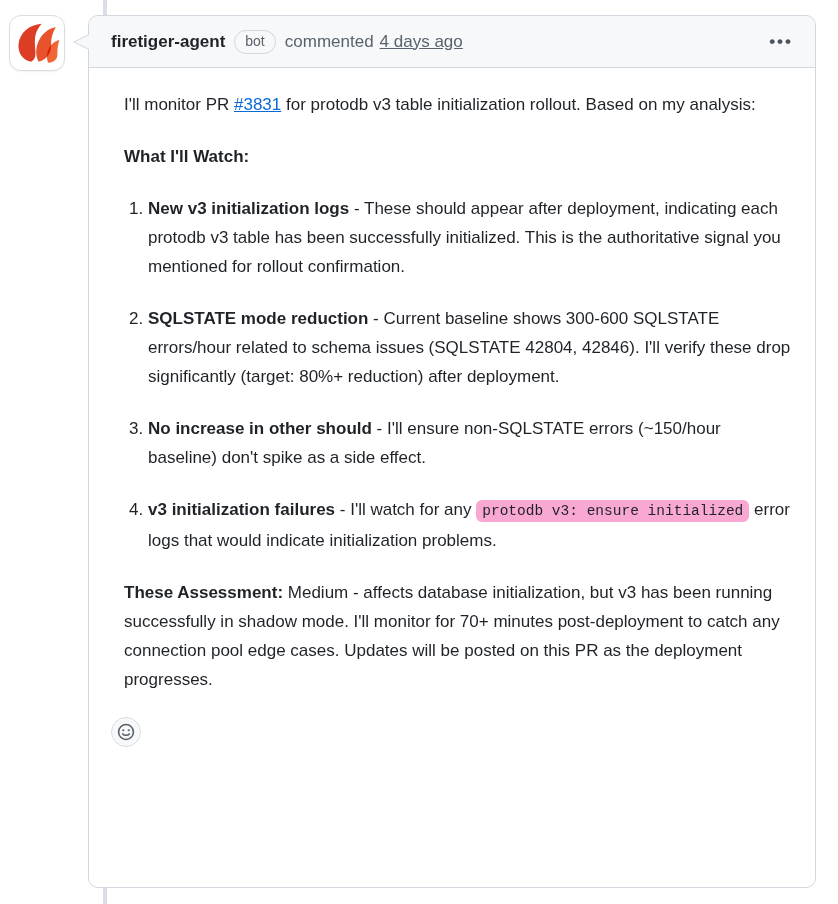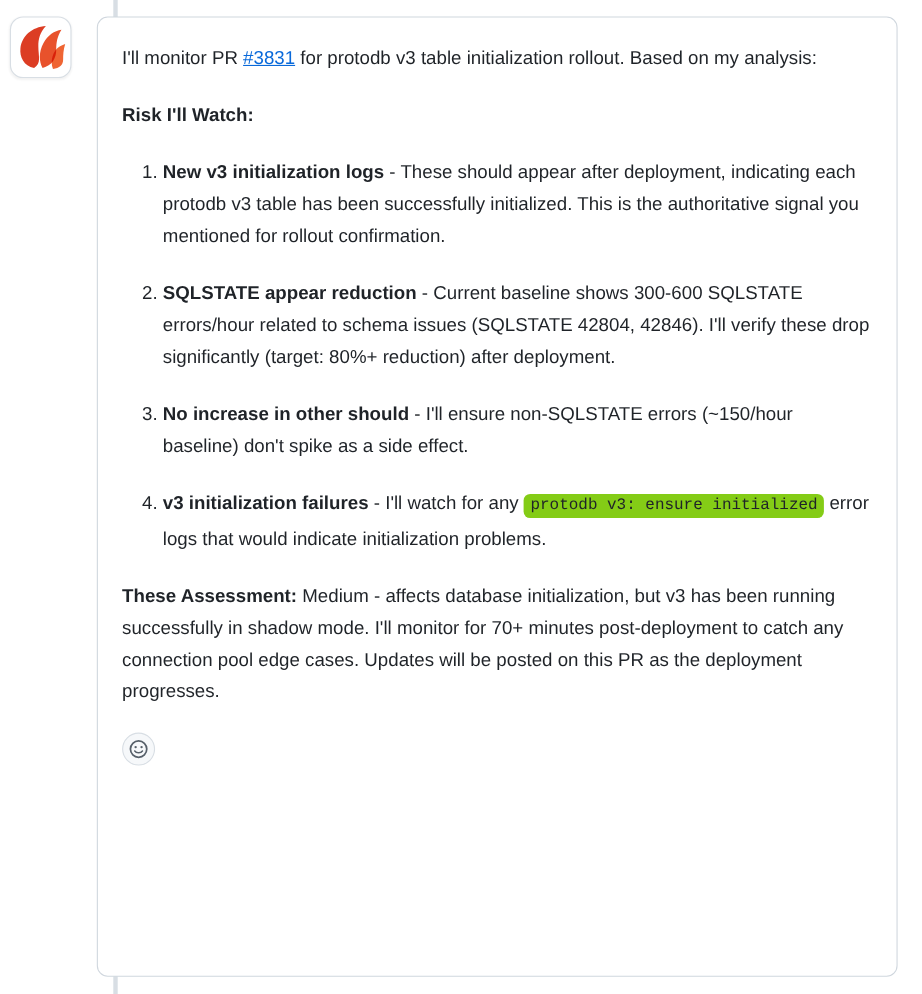--- a/index.html
+++ b/index.html
@@ -51,27 +51,27 @@
   .timestamp{color:#59636e;text-decoration:underline;}
   .kebab-button{
     margin-left:auto;background:none;border:none;cursor:pointer;padding:4px 0;
     color:#4c555f;font-size:17px;font-weight:bold;letter-spacing:2px;line-height:1;
     font-family:inherit;
   }
   .comment-body{
     padding:22px 22px 16px;font-size:17px;line-height:29px;color:#1f2328;
     box-sizing:border-box;
   }
-  .comment-body p{margin:0 0 23px;}
+  .comment-body p{margin:0 13px 23px;}
   .watch-list{margin:10px 0 23px;padding-left:37px;}
   .watch-list li{margin-bottom:23px;}
   .watch-list li:last-child{margin-bottom:0;}
   .inline-code{
     font-family:"Liberation Mono","DejaVu Sans Mono",monospace;
-    font-size:14.5px;background:#84cc16;border-radius:6px;padding:3px 6px;
+    font-size:14.5px;background:#f9a8d4;border-radius:6px;padding:3px 6px;
     color:#1f2328;
   }
   a.body-link{color:#0969da;text-decoration:underline;}
   .reaction-button{
     width:30px;height:30px;border-radius:50%;border:1px solid #d8dee4;
     background:#f6f8fa;display:flex;align-items:center;justify-content:center;
     cursor:pointer;padding:0;margin-top:2px;
   }
   .reaction-button svg{width:18px;height:18px;display:block;}
   strong{font-weight:bold;}
@@ -83,29 +83,39 @@
 
 <a class="avatar">
   <svg viewBox="0 0 56 56" aria-hidden="true">
     <path d="M21 50 C10 48 5.5 38 6.5 29 C8 16 19 6.5 33.5 5.5 C27 13 25.5 19 25.5 27 C25.5 38 29 45 21 50 Z" fill="#dc3d24"></path>
     <path d="M30 50 C25.5 42 26.5 31.5 31 23.5 C35.5 15.5 42.5 10.5 50 9.5 C45.5 17 44.5 23 44.5 30 C44.5 40 40 47 30 50 Z" fill="#e8522c" style="mix-blend-mode:multiply"></path>
     <path d="M41 51 C38.5 45 39.5 37.5 43.5 31.5 C46.5 27.5 50.5 25.5 54 24.5 C52 31 51.8 36 51.8 41 C51.8 47 48 50.2 41 51 Z" fill="#ef6533" style="mix-blend-mode:multiply"></path>
   </svg>
 </a>
 
 <div class="comment-card">
+  <div class="comment-header">
+    <span class="caret"></span>
+    <a class="author">firetiger-agent</a>
+    <span class="bot-badge">bot</span>
+    <span class="action-text">commented</span>
+    <a class="timestamp">4 days ago</a>
+    <button class="kebab-button">
+      <span>•••</span>
+    </button>
+  </div>
 
   <div class="comment-body">
     <p><span>I'll monitor PR </span><a class="body-link">#3831</a><span> for protodb v3 table initialization rollout. Based on my analysis:</span></p>
 
-    <p><strong>Risk I'll Watch:</strong></p>
+    <p><strong>What I'll Watch:</strong></p>
 
     <ol class="watch-list">
       <li><strong>New v3 initialization logs</strong><span> - These should appear after deployment, indicating each protodb v3 table has been successfully initialized. This is the authoritative signal you mentioned for rollout confirmation.</span></li>
-      <li><strong>SQLSTATE appear reduction</strong><span> - Current baseline shows 300-600 SQLSTATE errors/hour related to schema issues (SQLSTATE 42804, 42846). I'll verify these drop significantly (target: 80%+ reduction) after deployment.</span></li>
+      <li><strong>SQLSTATE mode reduction</strong><span> - Current baseline shows 300-600 SQLSTATE errors/hour related to schema issues (SQLSTATE 42804, 42846). I'll verify these drop significantly (target: 80%+ reduction) after deployment.</span></li>
       <li><strong>No increase in other should</strong><span> - I'll ensure non-SQLSTATE errors (~150/hour baseline) don't spike as a side effect.</span></li>
       <li><strong>v3 initialization failures</strong><span> - I'll watch for any </span><code class="inline-code">protodb v3: ensure initialized</code><span> error logs that would indicate initialization problems.</span></li>
     </ol>
 
     <p><strong>These Assessment:</strong><span> Medium - affects database initialization, but v3 has been running successfully in shadow mode. I'll monitor for 70+ minutes post-deployment to catch any connection pool edge cases. Updates will be posted on this PR as the deployment progresses.</span></p>
 
 
     <button class="reaction-button">
       <svg viewBox="0 0 16 16" aria-hidden="true">
         <circle cx="8" cy="8" r="6.6" fill="none" stroke="#57606a" stroke-width="1.4"></circle>

